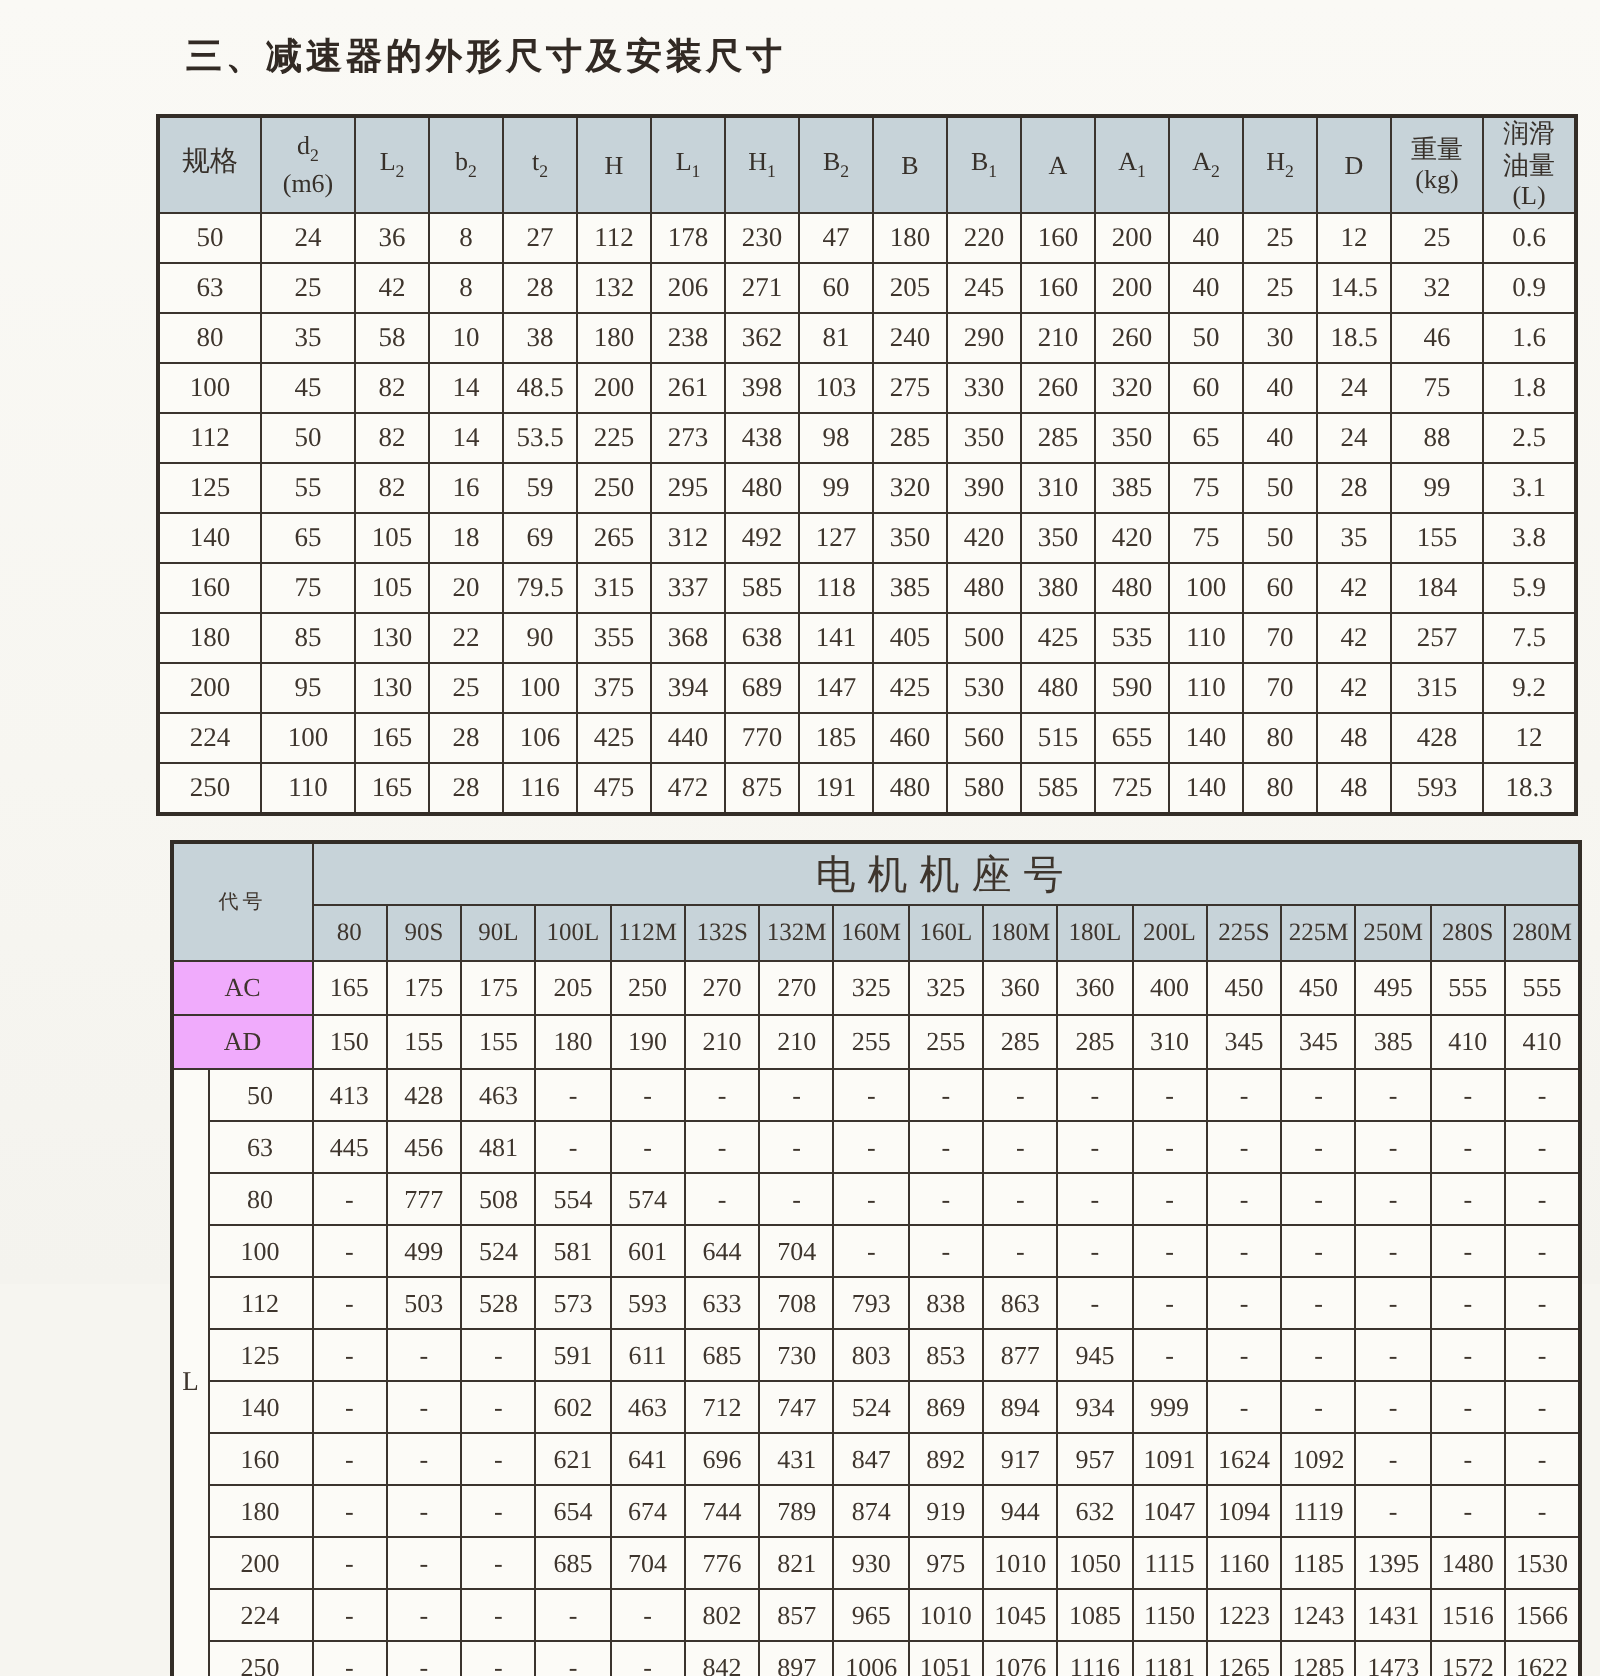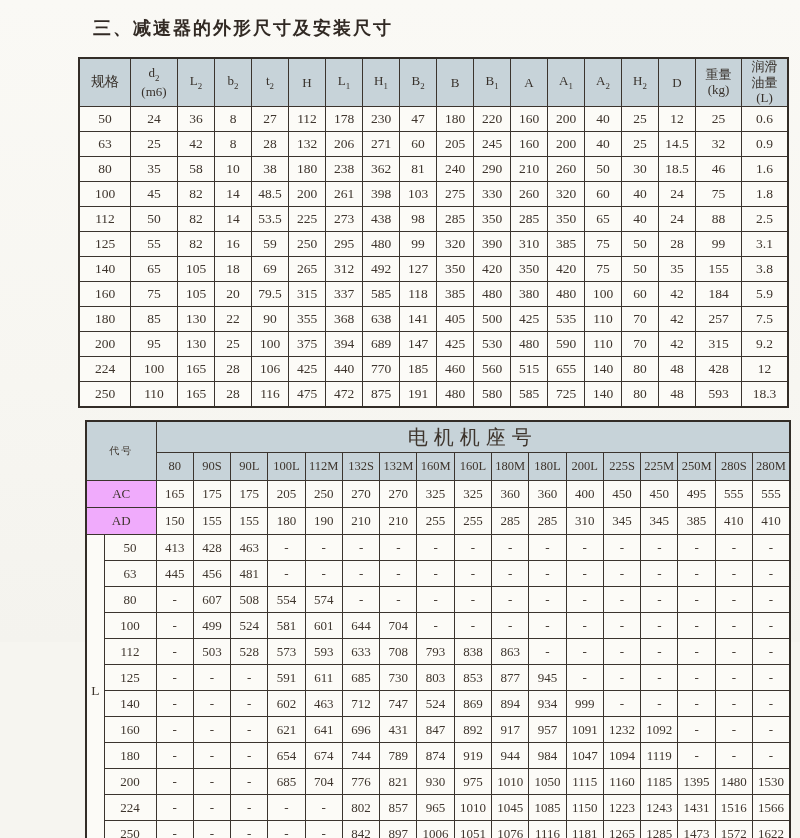--- a/index.html
+++ b/index.html
@@ -450,21 +450,21 @@
           <td>-</td>
           <td>-</td>
           <td>-</td>
           <td>-</td>
           <td>-</td>
           <td>-</td>
         </tr>
         <tr>
           <td class="size">80</td>
           <td>-</td>
-          <td>607</td>
+          <td>777</td>
           <td>508</td>
           <td>554</td>
           <td>574</td>
           <td>-</td>
           <td>-</td>
           <td>-</td>
           <td>-</td>
           <td>-</td>
           <td>-</td>
           <td>-</td>
@@ -561,39 +561,39 @@
           <td>-</td>
           <td>621</td>
           <td>641</td>
           <td>696</td>
           <td>431</td>
           <td>847</td>
           <td>892</td>
           <td>917</td>
           <td>957</td>
           <td>1091</td>
-          <td>1232</td>
+          <td>1624</td>
           <td>1092</td>
           <td>-</td>
           <td>-</td>
           <td>-</td>
         </tr>
         <tr>
           <td class="size">180</td>
           <td>-</td>
           <td>-</td>
           <td>-</td>
           <td>654</td>
           <td>674</td>
           <td>744</td>
           <td>789</td>
           <td>874</td>
           <td>919</td>
           <td>944</td>
-          <td>984</td>
+          <td>632</td>
           <td>1047</td>
           <td>1094</td>
           <td>1119</td>
           <td>-</td>
           <td>-</td>
           <td>-</td>
         </tr>
         <tr>
           <td class="size">200</td>
           <td>-</td>

